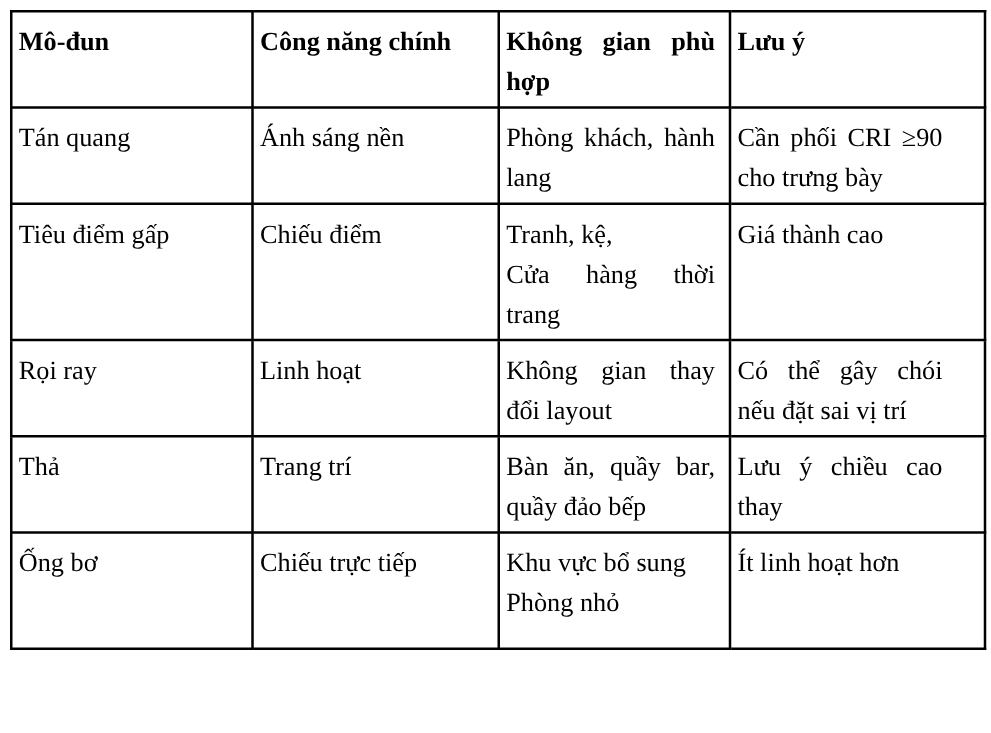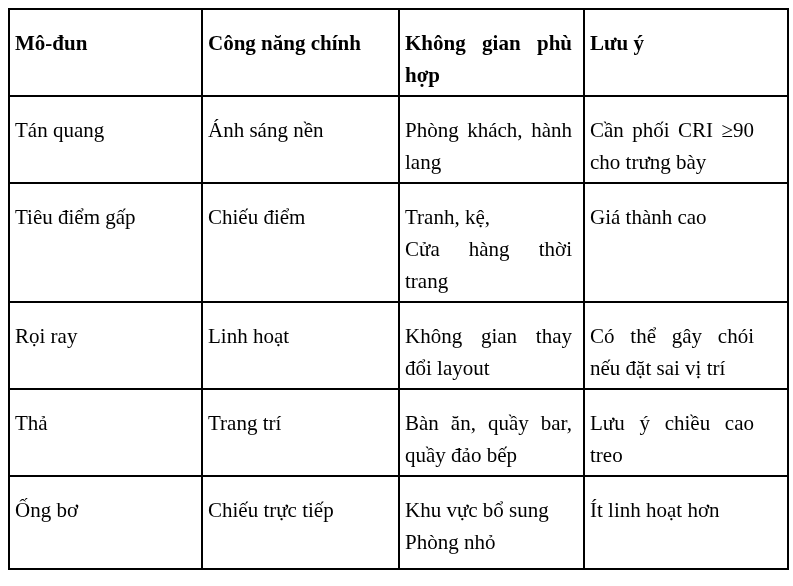--- a/index.html
+++ b/index.html
@@ -25,21 +25,21 @@
     font-family: "Liberation Serif", "DejaVu Serif", serif;
     font-size: 21px;
     line-height: 32px;
     color: var(--text);
   }
   .doc-table td, .doc-table th {
     border: 2px solid var(--border);
     vertical-align: top;
     text-align: justify;
     white-space: pre-line;
-    padding: 17px 5px 4px 5px;
+    padding: 7px 5px 4px 5px;
     overflow: hidden;
   }
   .doc-table th { font-weight: bold; }
   
   .doc-table td.c3, .doc-table th.c3 { padding-right: 11px; font-family: Liberation Serif, serif; }
   .doc-table td.c4, .doc-table th.c4 { padding-right: 33px; }
   
   .doc-table tr:nth-child(1) { height: 67px; }
   .doc-table tr:nth-child(2) { height: 77px; }
   .doc-table tr:nth-child(3) { height: 97px; }
@@ -81,21 +81,21 @@
     <tr>
       <td class="c1">Rọi ray</td>
       <td class="c2">Linh hoạt</td>
       <td class="c3">Không gian thay đổi layout</td>
       <td class="c4">Có thể gây chói nếu đặt sai vị trí</td>
     </tr>
     <tr>
       <td class="c1">Thả</td>
       <td class="c2">Trang trí</td>
       <td class="c3">Bàn ăn, quầy bar, quầy đảo bếp</td>
-      <td class="c4">Lưu ý chiều cao treo</td>
+      <td class="c4">Lưu ý chiều cao thay</td>
     </tr>
     <tr>
       <td class="c1">Ống bơ</td>
       <td class="c2">Chiếu trực tiếp</td>
       <td class="c3">Khu vực bổ sung
 Phòng nhỏ</td>
       <td class="c4">Ít linh hoạt hơn</td>
     </tr>
   </tbody>
 </table>

